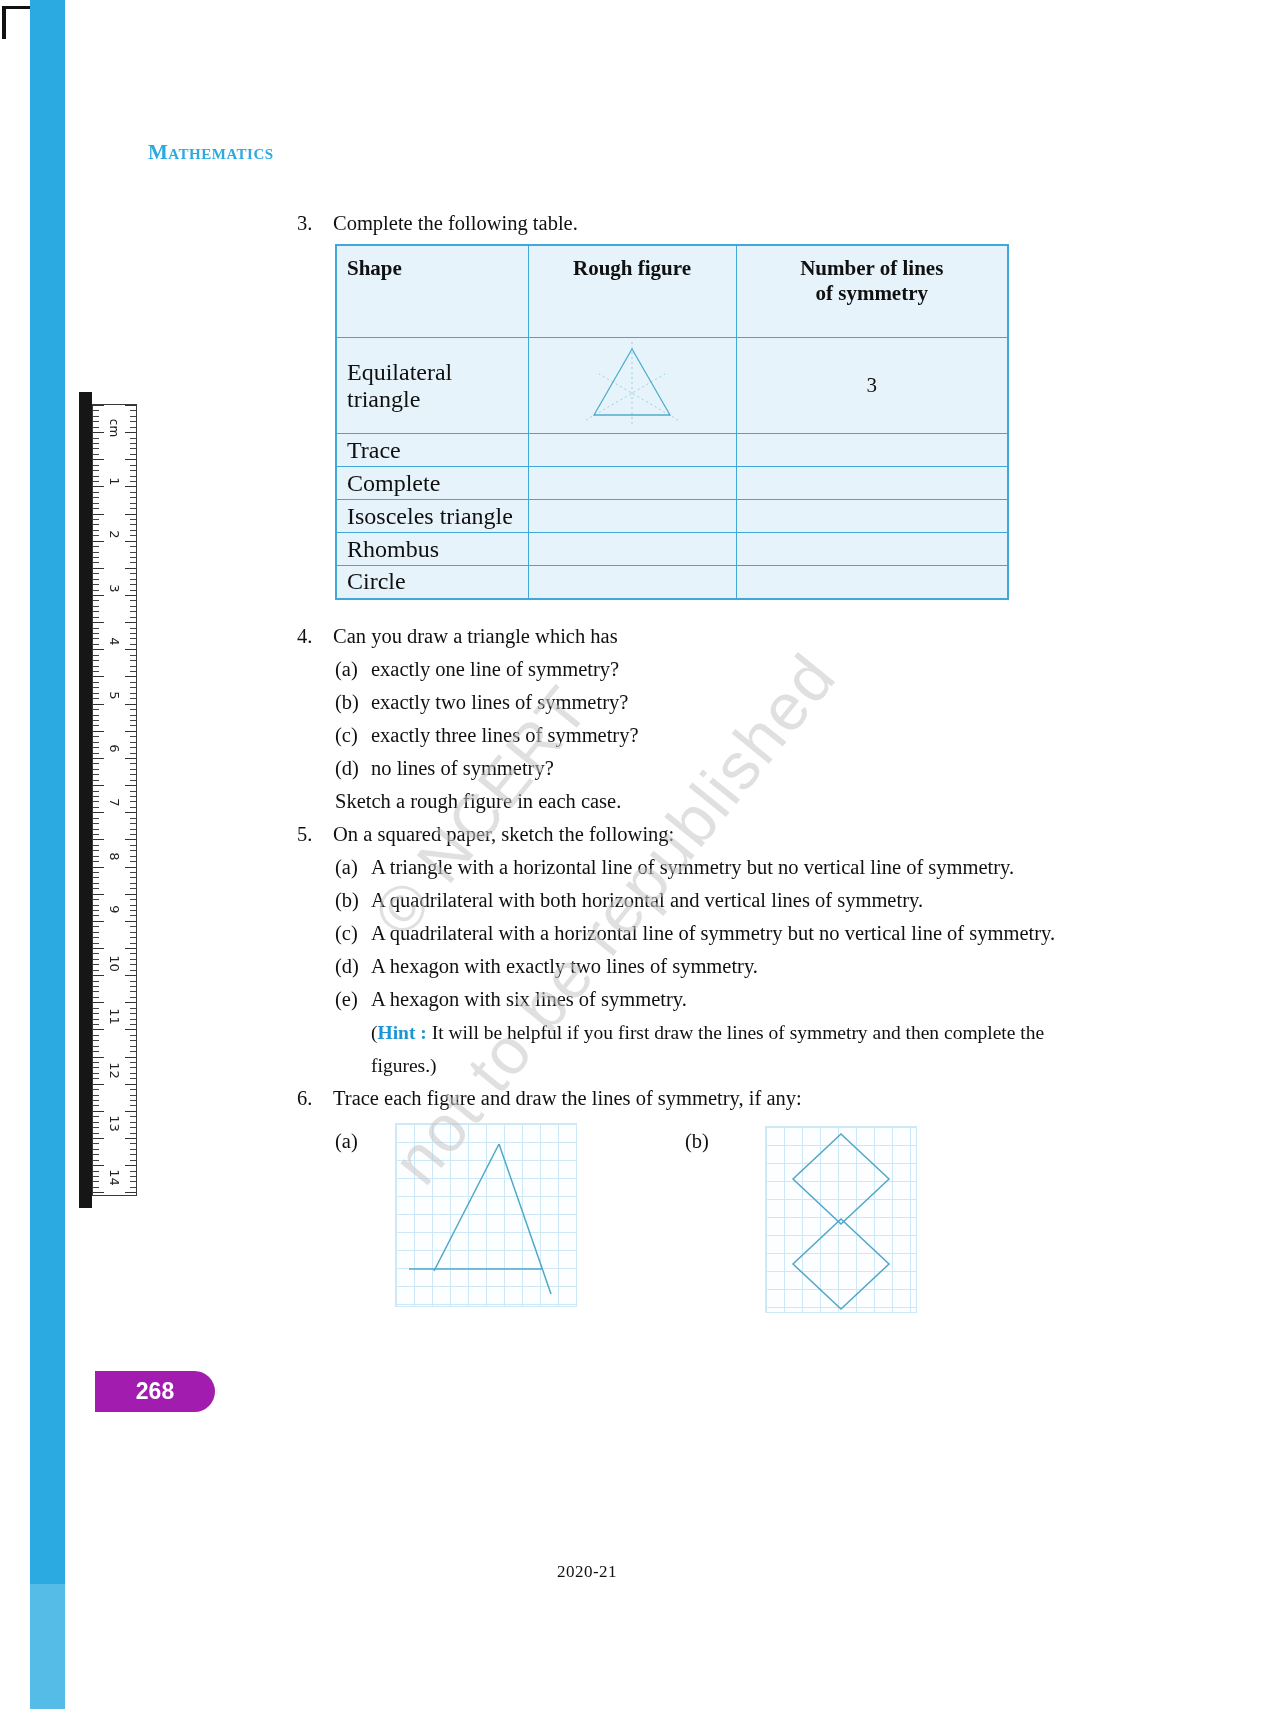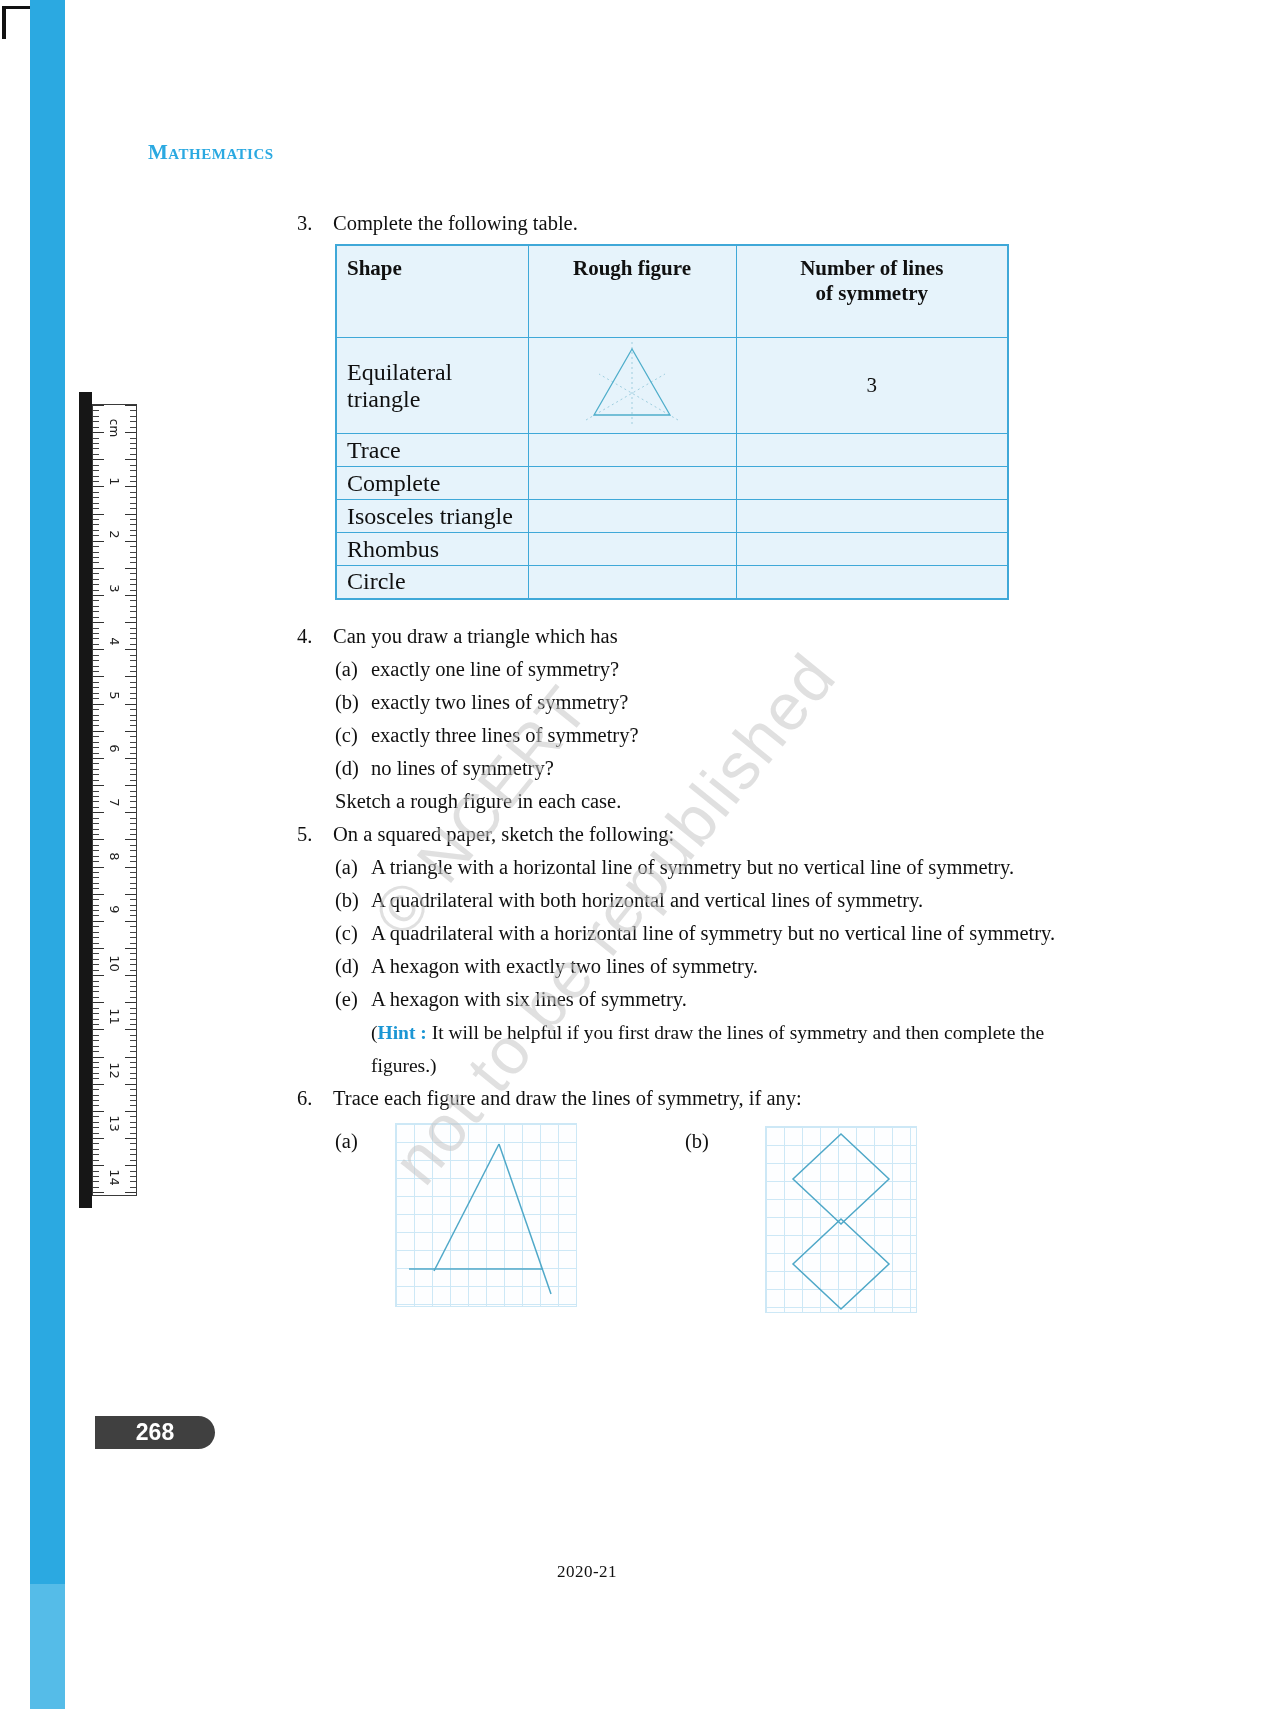--- a/index.html
+++ b/index.html
@@ -101,24 +101,24 @@
       linear-gradient(90deg, #CDE8F6 1px, transparent 1px);
     background-size:18px 18px;
     border:1px solid #CDE8F6;
   }
   .grid.a { left:98px; top:0; width:180px; height:182px; }
   .grid.b { left:468px; top:3px; width:150px; height:185px; }
   .grid svg { position:absolute; left:0; top:0; width:100%; height:100%; }
 
   
   .page-number-box {
-    position:absolute; left:95px; top:1371px; width:120px; height:33px;
-    background:#404040; border-radius:0 22px 22px 0;
+    position:absolute; left:95px; top:1371px; width:120px; height:41px;
+    background:#a21caf; border-radius:0 22px 22px 0;
     display:flex; align-items:center; justify-content:center;
-    color:#fff; font:bold 23px "Liberation Sans", sans-serif;margin-top:45px;
+    color:#fff; font:bold 23px "Liberation Sans", sans-serif;
   }
   .footer { position:absolute; left:522px; top:1538px; width:130px; text-align:center; font-size:17px; letter-spacing:0.5px;margin-top:24px; }
 </style>
 </head>
 <body>
 
 <div class="page">
 
   <div class="crop-mark"></div>
 

